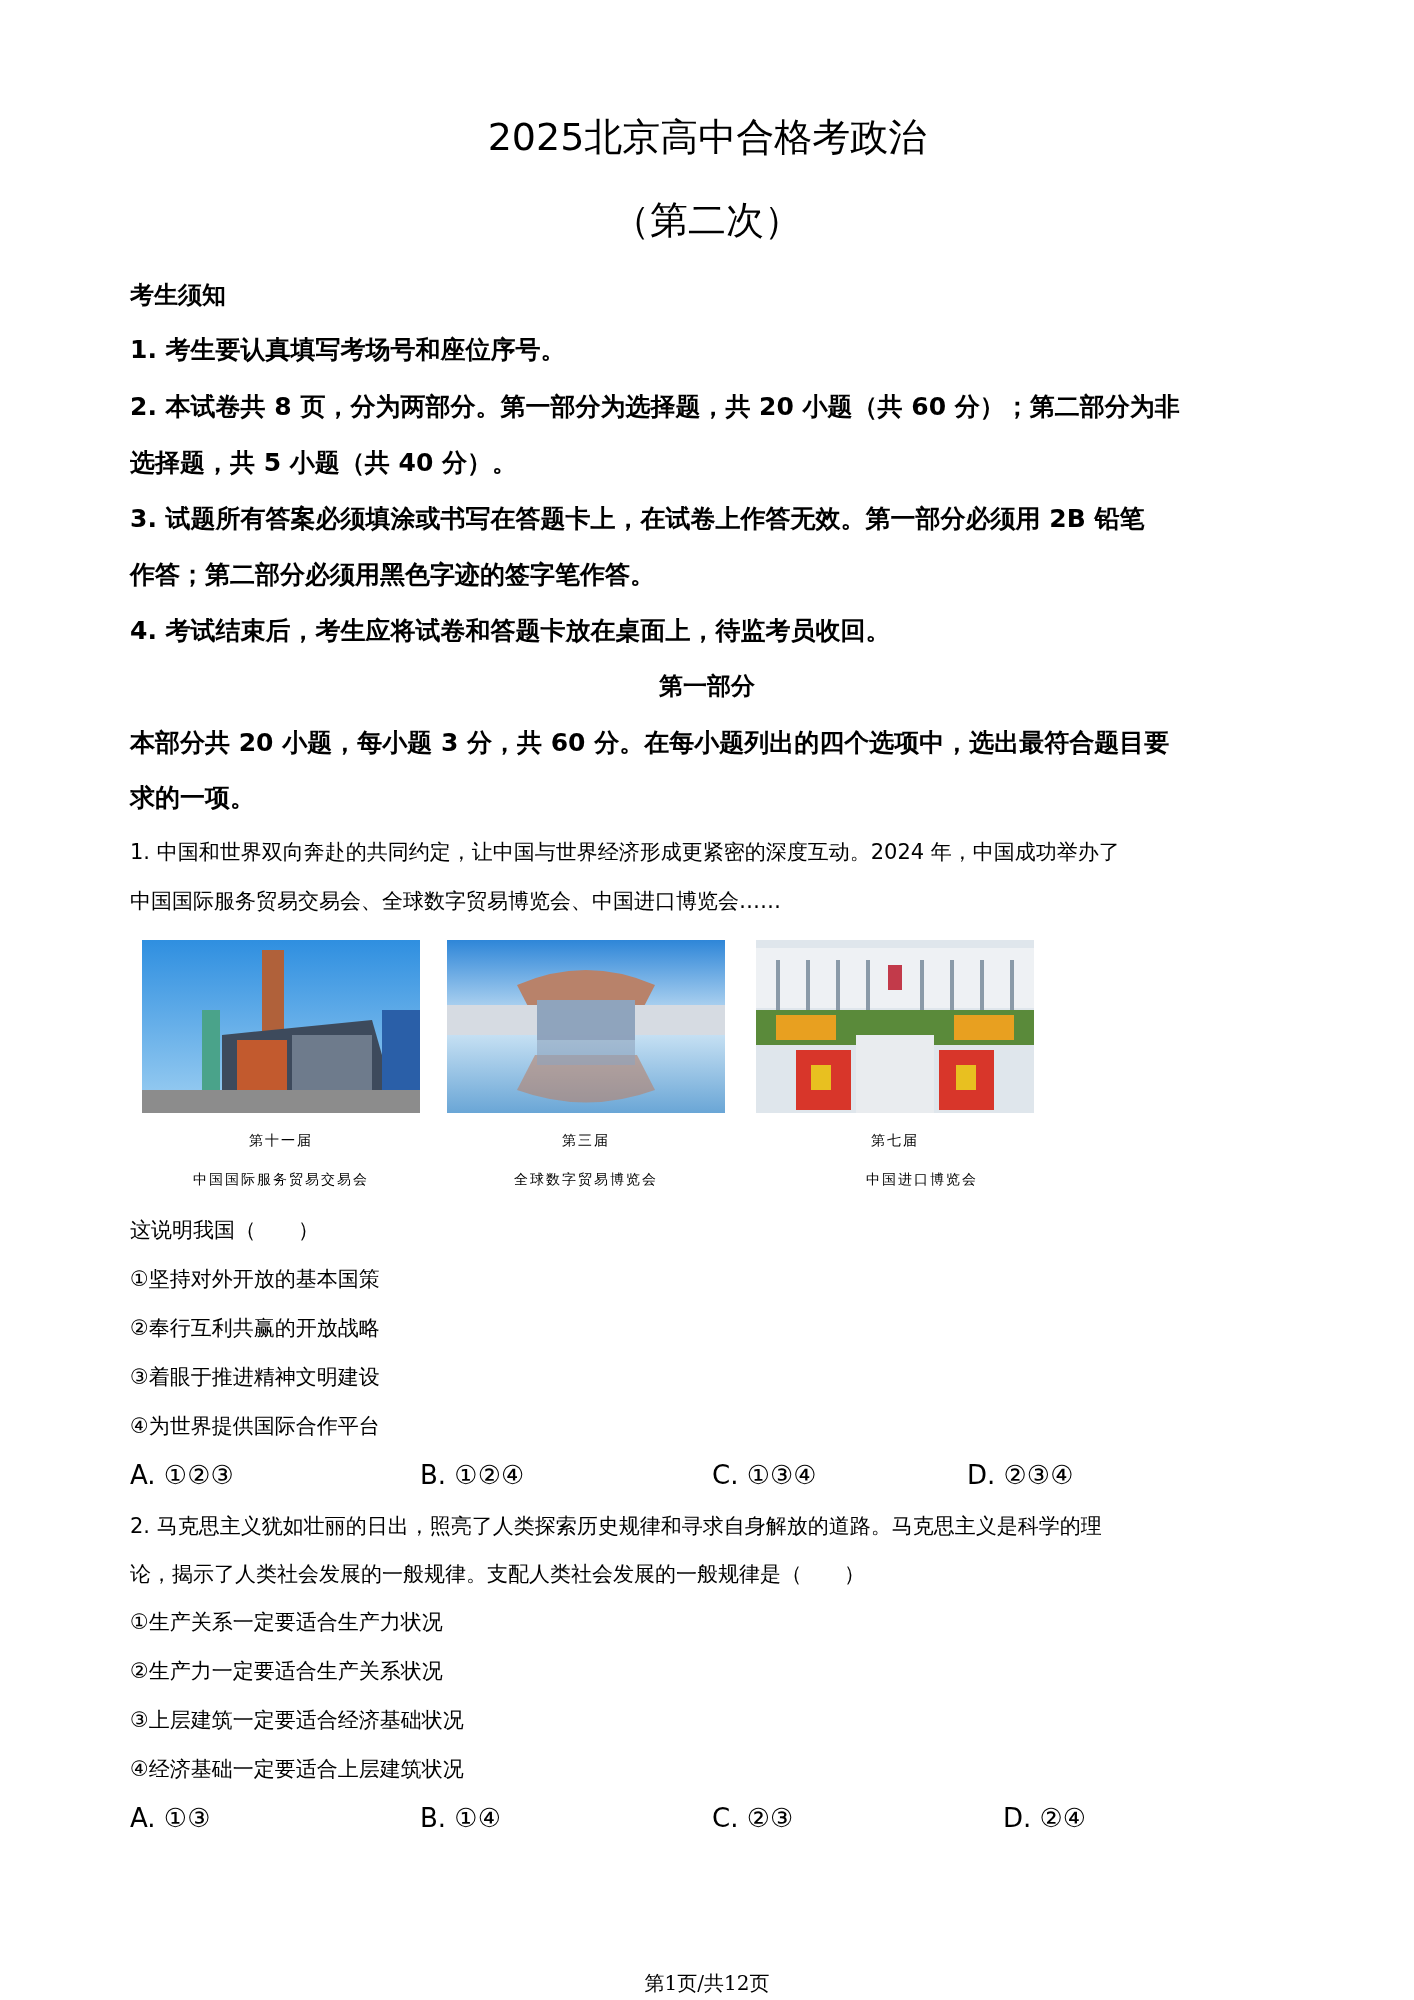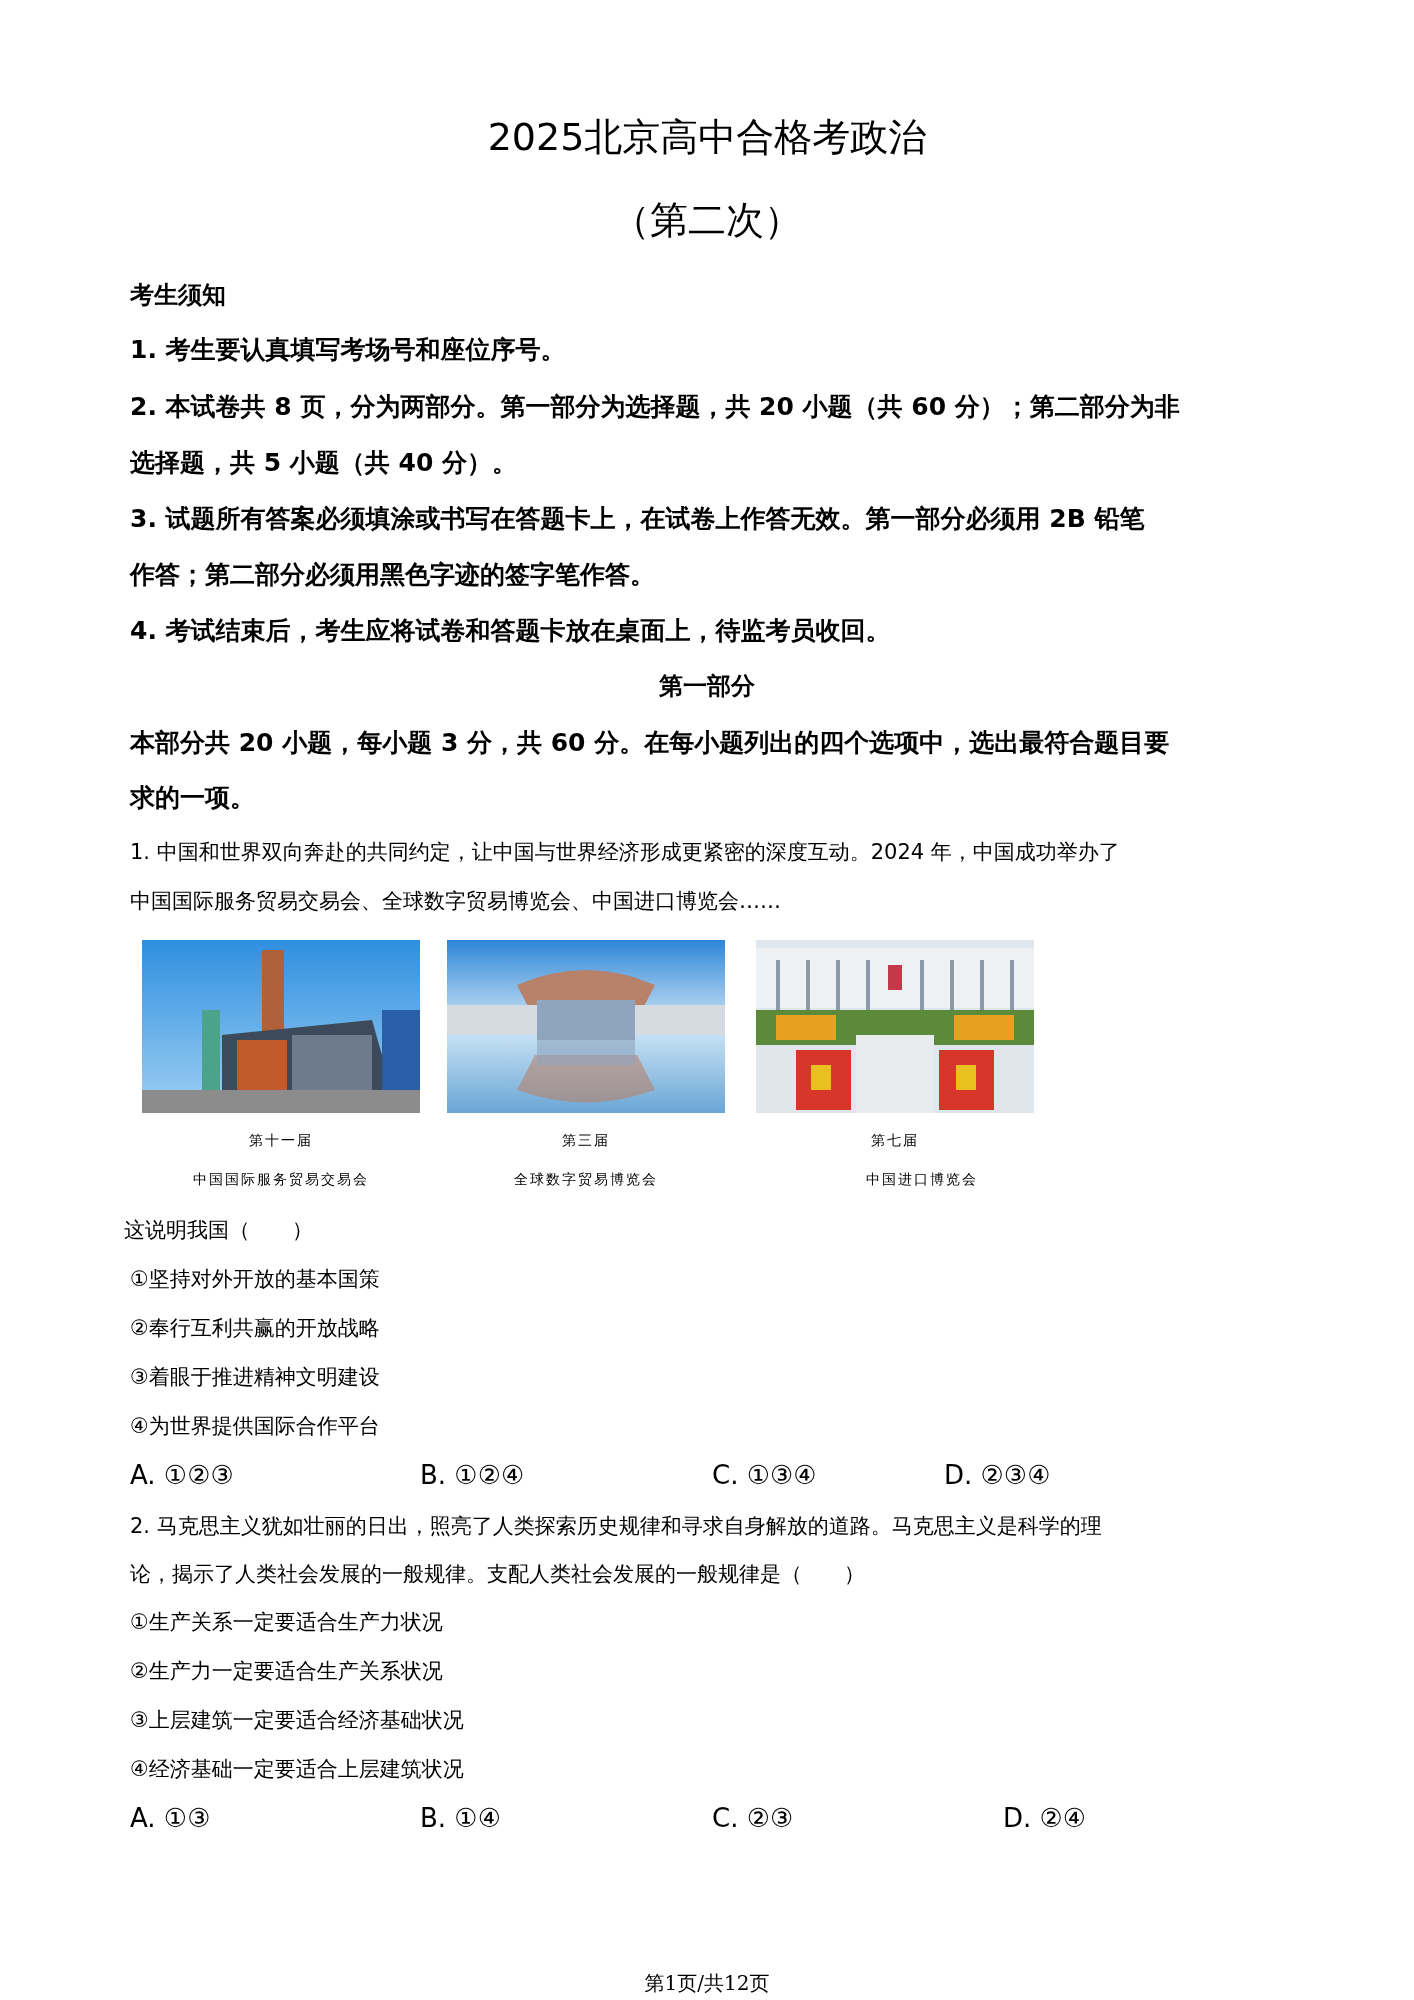--- a/index.html
+++ b/index.html
@@ -98,29 +98,29 @@
   </svg>
 </div>
 
 <div class="cap" style="left:131px;top:1127px;">第十一届</div>
 <div class="cap" style="left:131px;top:1166px;">中国国际服务贸易交易会</div>
 <div class="cap" style="left:436px;top:1127px;">第三届</div>
 <div class="cap" style="left:436px;top:1166px;">全球数字贸易博览会</div>
 <div class="cap" style="left:745px;top:1127px;">第七届</div>
 <div class="cap" style="left:772px;top:1166px;">中国进口博览会</div>
 
-<div class="abs reg" style="left:124px;top:1217px;">这说明我国（　　）</div>
+<div class="abs reg" style="left:130px;top:1217px;">这说明我国（　　）</div>
 <div class="abs reg" style="left:130px;top:1266px;">①坚持对外开放的基本国策</div>
 <div class="abs reg" style="left:130px;top:1315px;">②奉行互利共赢的开放战略</div>
 <div class="abs reg" style="left:130px;top:1364px;">③着眼于推进精神文明建设</div>
 <div class="abs reg" style="left:130px;top:1413px;">④为世界提供国际合作平台</div>
 <div class="opt" style="left:130px;top:1462px;">A. ①②③</div>
 <div class="opt" style="left:420px;top:1462px;">B. ①②④</div>
 <div class="opt" style="left:712px;top:1462px;">C. ①③④</div>
-<div class="opt" style="left:944px;top:1462px;text-align:right;">D. ②③④</div>
+<div class="opt" style="left:967px;top:1462px;text-align:right;">D. ②③④</div>
 
 <div class="abs reg" style="left:130px;top:1513px;">2. 马克思主义犹如壮丽的日出，照亮了人类探索历史规律和寻求自身解放的道路。马克思主义是科学的理</div>
 <div class="abs reg" style="left:130px;top:1561px;">论，揭示了人类社会发展的一般规律。支配人类社会发展的一般规律是（　　）</div>
 <div class="abs reg" style="left:130px;top:1609px;">①生产关系一定要适合生产力状况</div>
 <div class="abs reg" style="left:130px;top:1658px;">②生产力一定要适合生产关系状况</div>
 <div class="abs reg" style="left:130px;top:1707px;">③上层建筑一定要适合经济基础状况</div>
 <div class="abs reg" style="left:130px;top:1756px;">④经济基础一定要适合上层建筑状况</div>
 <div class="opt" style="left:130px;top:1805px;">A. ①③</div>
 <div class="opt" style="left:420px;top:1805px;">B. ①④</div>
 <div class="opt" style="left:712px;top:1805px;">C. ②③</div>

